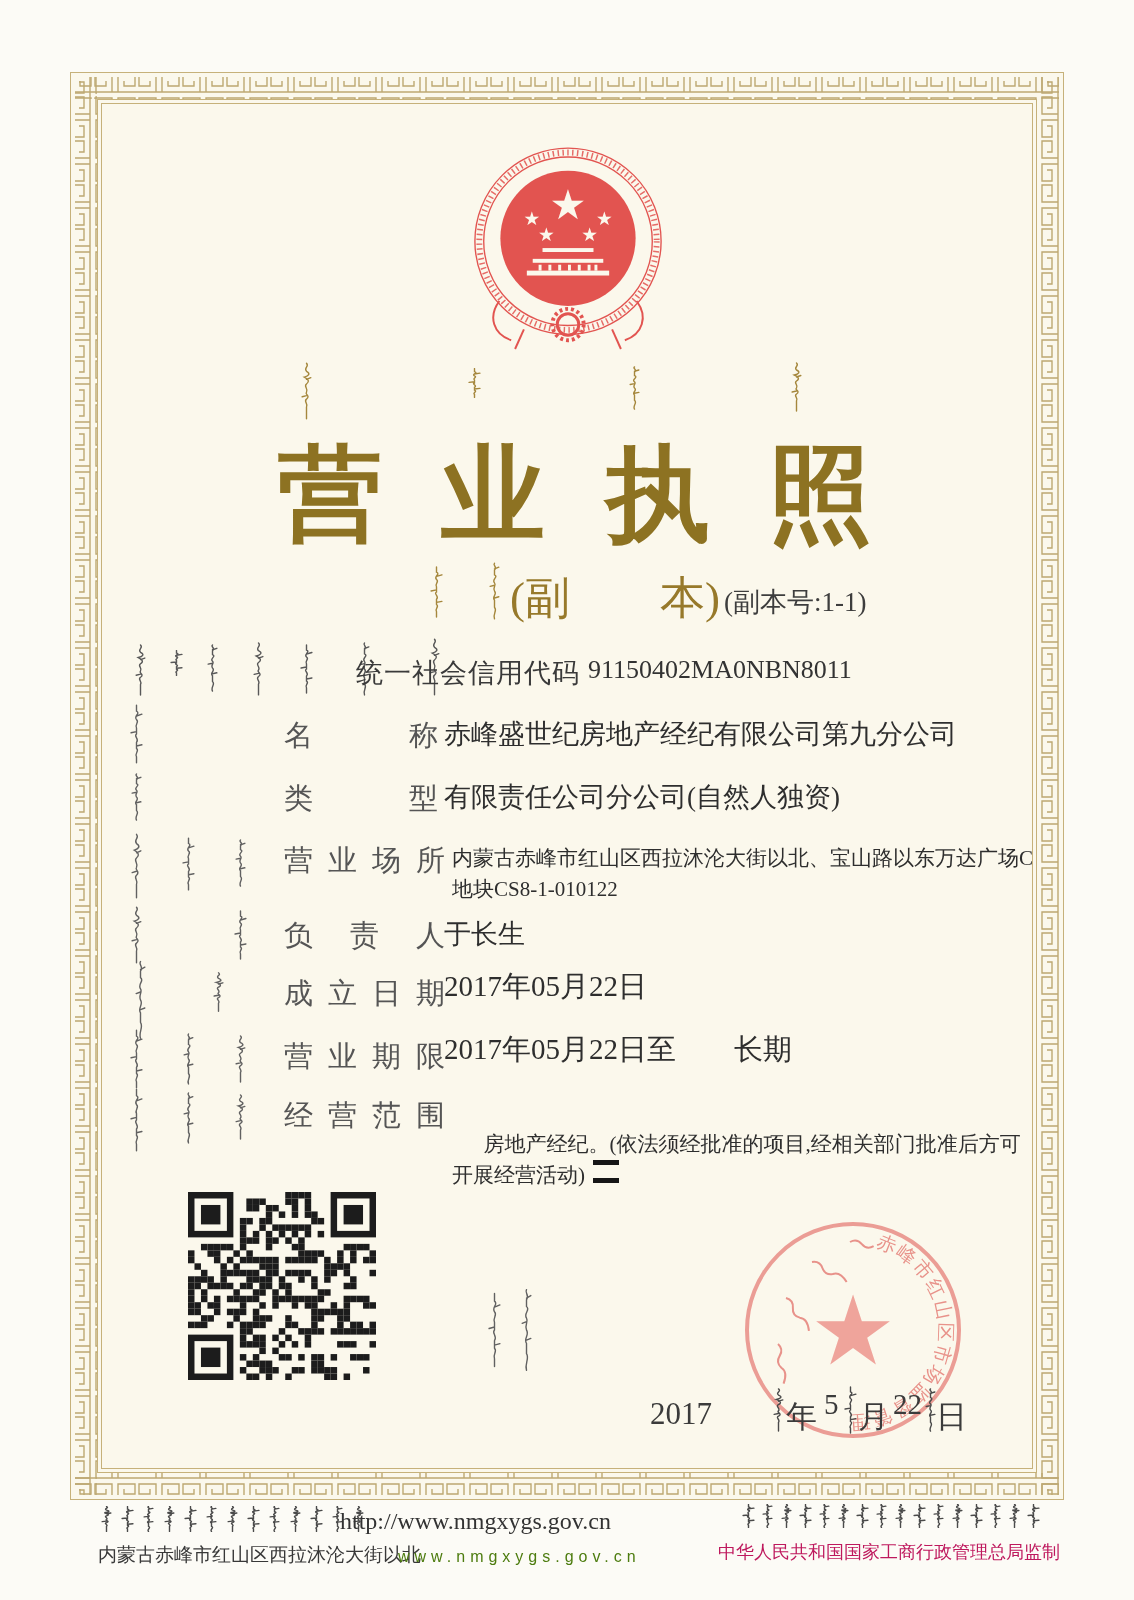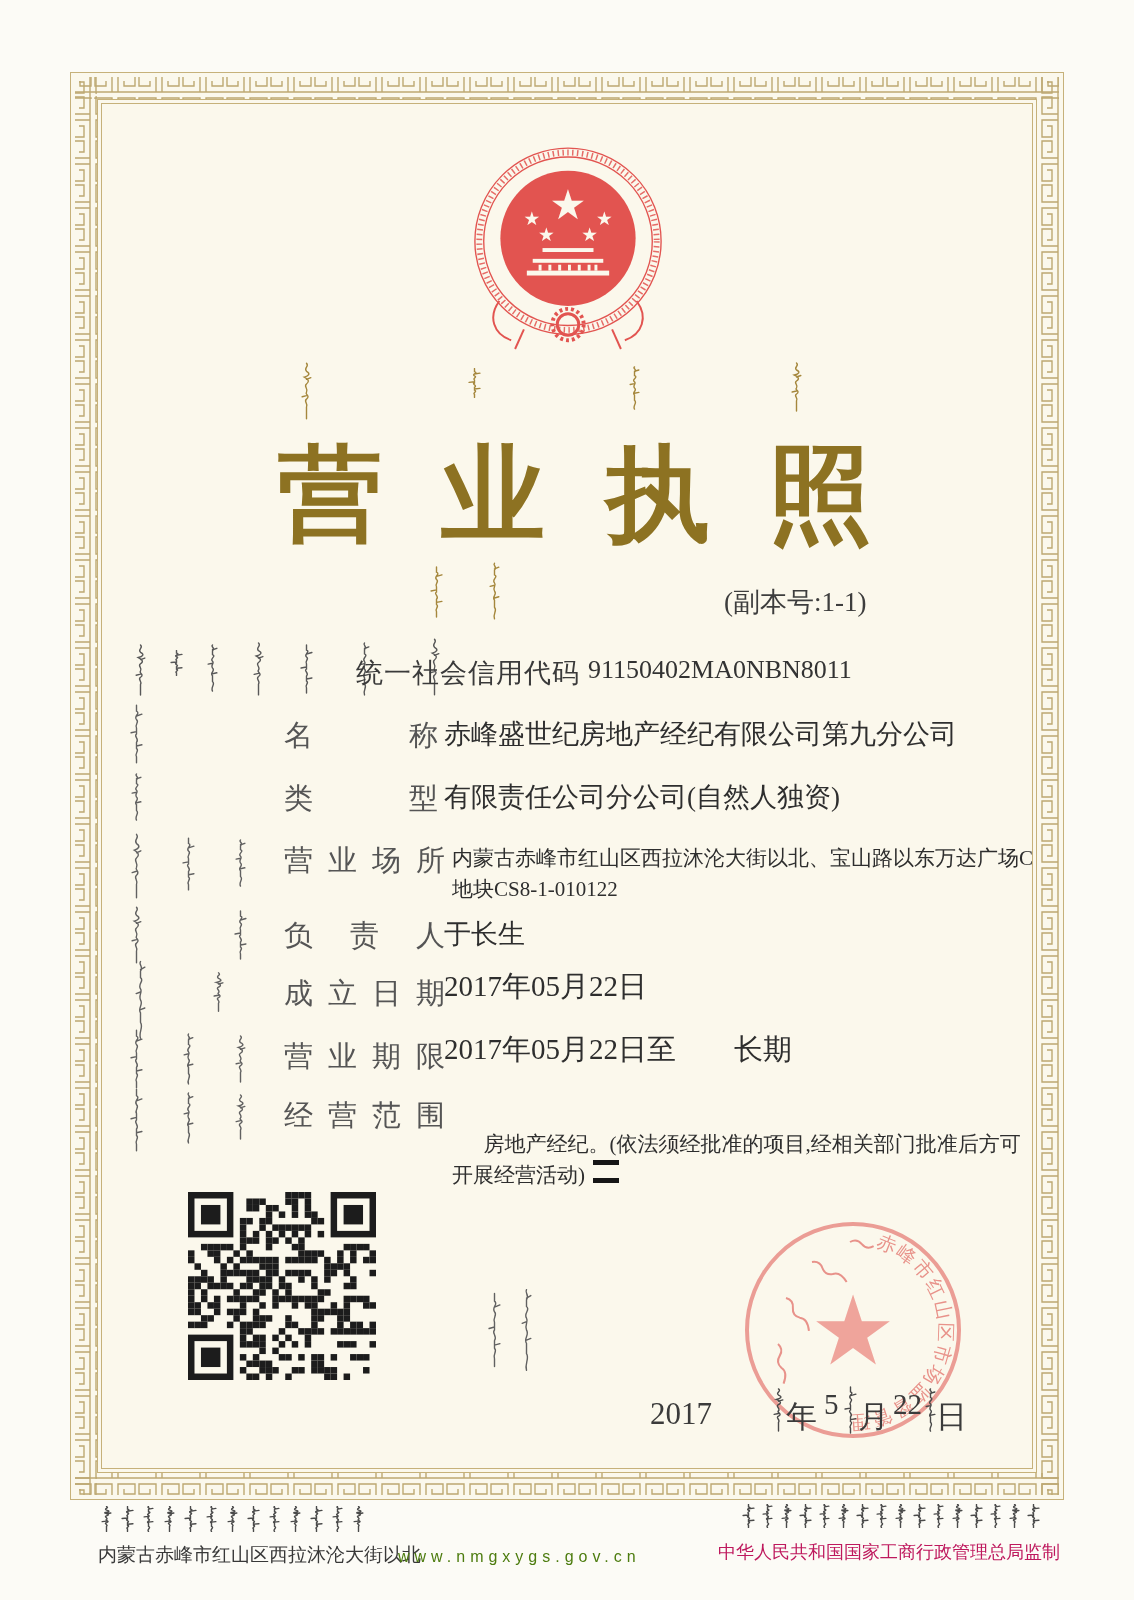--- a/index.html
+++ b/index.html
@@ -140,20 +140,21 @@
   <span class="mong gm" style="left:430px;top:566px;height:52px">
       <svg viewBox="0 0 12 100" preserveAspectRatio="none">
     <path d="M6 2 L6 12 C10 16 3 20 6 26 C9 30 4 34 6 40 L6 50 C3 54 9 58 6 64 L6 74 C9 78 4 82 6 88 L6 98 M6 20 L11 17 M6 46 L1 48 M6 70 L11 68" fill="none" stroke="currentColor" stroke-width="1.4" stroke-linecap="round" vector-effect="non-scaling-stroke"></path>
       </svg>
     </span>
   <span class="mong gm" style="left:488px;top:562px;height:58px">
       <svg viewBox="0 0 12 100" preserveAspectRatio="none">
     <path d="M6 2 C4 6 9 8 6 14 L6 22 C10 26 3 30 6 36 C8 40 4 44 6 50 C9 56 3 60 6 66 L6 78 C9 84 4 90 6 98 M6 12 L10 9 M6 40 L2 42 M6 62 L10 60" fill="none" stroke="currentColor" stroke-width="1.4" stroke-linecap="round" vector-effect="non-scaling-stroke"></path>
       </svg>
     </span>
+  <span class="subtitle">(副　　本)</span>
   <span class="copyno">(副本号:1-1)</span>
 
   <span class="mong cm" style="left:134px;top:644px;height:52px">
       <svg viewBox="0 0 12 100" preserveAspectRatio="none">
     <path d="M6 2 C9 8 3 10 6 16 C10 20 8 24 4 26 C8 30 9 34 6 38 C3 42 8 46 6 52 C4 56 10 58 6 64 C3 68 8 72 6 78 L6 98 M6 30 L10 27 M6 58 L2 60" fill="none" stroke="currentColor" stroke-width="1.4" stroke-linecap="round" vector-effect="non-scaling-stroke"></path>
       </svg>
     </span>
   <span class="mong cm" style="left:170px;top:650px;height:26px">
       <svg viewBox="0 0 12 100" preserveAspectRatio="none">
     <path d="M6 2 L6 12 C10 16 3 20 6 26 C9 30 4 34 6 40 L6 50 C3 54 9 58 6 64 L6 74 C9 78 4 82 6 88 L6 98 M6 20 L11 17 M6 46 L1 48 M6 70 L11 68" fill="none" stroke="currentColor" stroke-width="1.4" stroke-linecap="round" vector-effect="non-scaling-stroke"></path>
@@ -724,20 +725,21 @@
         <svg viewBox="0 0 12 100" preserveAspectRatio="none">
     <path d="M6 2 C4 6 9 8 6 14 L6 22 C10 26 3 30 6 36 C8 40 4 44 6 50 C9 56 3 60 6 66 L6 78 C9 84 4 90 6 98 M6 12 L10 9 M6 40 L2 42 M6 62 L10 60" fill="none" stroke="currentColor" stroke-width="1.4" stroke-linecap="round" vector-effect="non-scaling-stroke"></path>
         </svg>
       </span>
       <span class="mong" style="left: 252px; top: 0px; height: 26px;">
         <svg viewBox="0 0 12 100" preserveAspectRatio="none">
     <path d="M6 2 C9 8 3 10 6 16 C10 20 8 24 4 26 C8 30 9 34 6 38 C3 42 8 46 6 52 C4 56 10 58 6 64 C3 68 8 72 6 78 L6 98 M6 30 L10 27 M6 58 L2 60" fill="none" stroke="currentColor" stroke-width="1.4" stroke-linecap="round" vector-effect="non-scaling-stroke"></path>
         </svg>
       </span>
     </div>
+  <span class="furl">http://www.nmgxygs.gov.cn</span>
   <span class="fsys">内蒙古赤峰市红山区西拉沐沦大街以北</span>
   <span class="fsite">www.nmgxygs.gov.cn</span>
   <div class="mongrow ftm" style="left:742px;top:1504px">
       <span class="mong" style="left: 0px; top: 0px; height: 24px;">
         <svg viewBox="0 0 12 100" preserveAspectRatio="none">
     <path d="M6 2 L6 12 C10 16 3 20 6 26 C9 30 4 34 6 40 L6 50 C3 54 9 58 6 64 L6 74 C9 78 4 82 6 88 L6 98 M6 20 L11 17 M6 46 L1 48 M6 70 L11 68" fill="none" stroke="currentColor" stroke-width="1.4" stroke-linecap="round" vector-effect="non-scaling-stroke"></path>
         </svg>
       </span>
       <span class="mong" style="left: 19px; top: 0px; height: 24px;">
         <svg viewBox="0 0 12 100" preserveAspectRatio="none">

